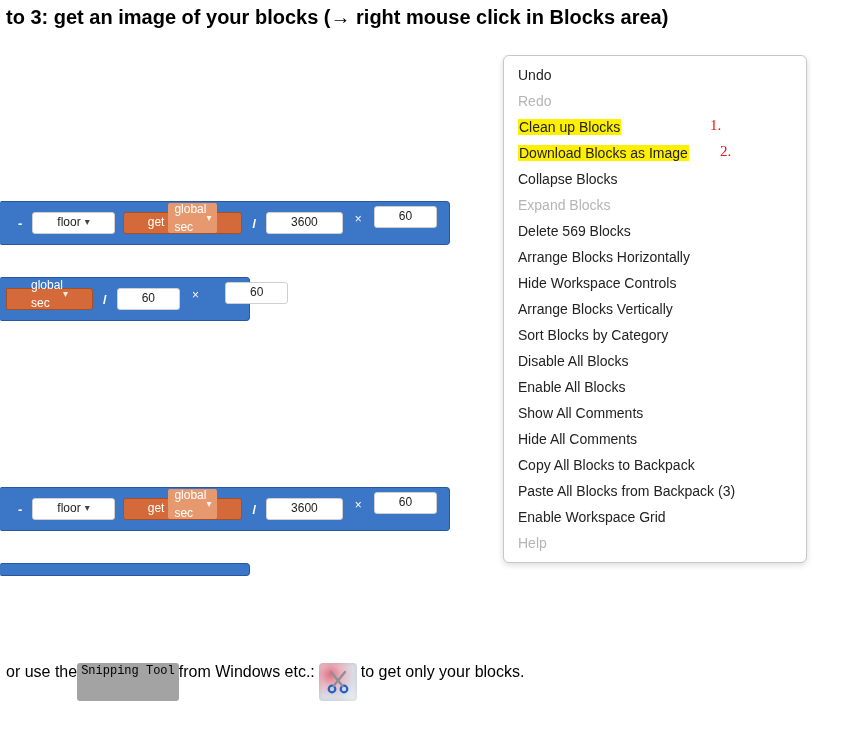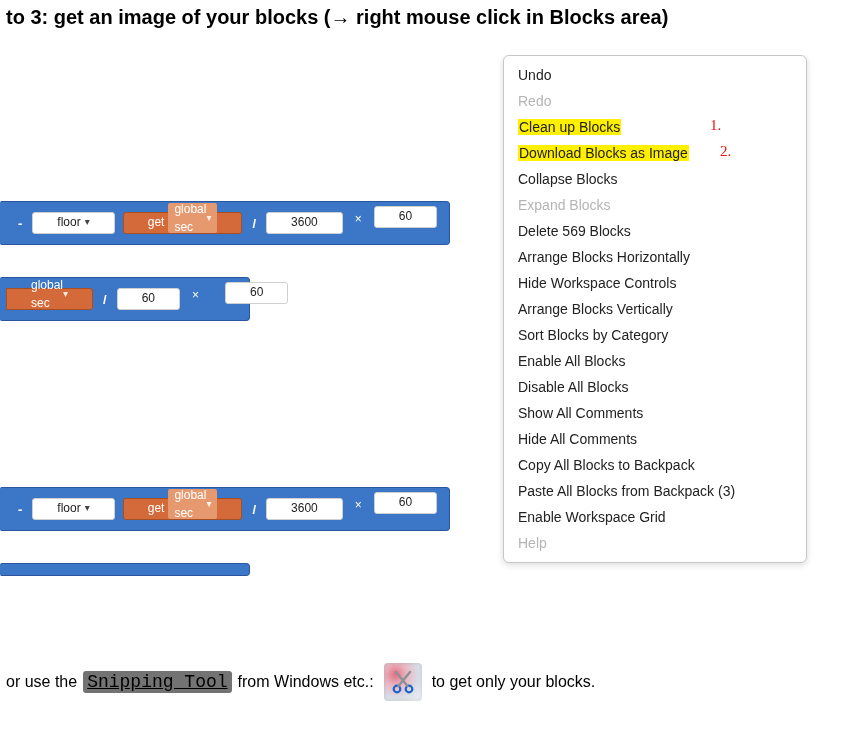--- a/index.html
+++ b/index.html
@@ -130,32 +130,29 @@
     font-family: Georgia, "Times New Roman", serif;
     font-size: 15px;
     top: 1px;
   }
   .menu-item .annot.a1 { left: 206px; }
   .menu-item .annot.a2 { left: 216px; }
 
   
   .footer {
     display: flex;
-    align-items: center;
-    gap: 6px;
     padding: 8px 6px 0 6px;
     font-size: 16px;
   }
   code.tool {
     font-family: "Consolas", "Courier New", monospace;
-    background: #737373;
+    background: #a3a3a3;
     padding: 1px 4px;
     border-radius: 3px;
-    font-size: 18px;
-    text-decoration: underline;
+    font-size: 12px;
   }
   .snip-icon {
     width: 38px; height: 38px;
     border-radius: 4px;
     background: radial-gradient(circle at 30% 30%, #e36f83 0%, #e9b6c1 30%, #d9dee6 62%, #f3f5f9 100%);
     display: flex;
     align-items: center; justify-content: center;
     box-shadow: inset 0 0 4px rgba(0,0,0,0.15);
     margin: 0 4px;
   }
@@ -231,22 +228,22 @@
         <div class="menu-item disabled">Redo</div>
         <div class="menu-item"><span class="hl">Clean up Blocks</span><span class="annot a1">1.</span></div>
         <div class="menu-item"><span class="hl">Download Blocks as Image</span><span class="annot a2">2.</span></div>
         <div class="menu-item">Collapse Blocks</div>
         <div class="menu-item disabled">Expand Blocks</div>
         <div class="menu-item">Delete 569 Blocks</div>
         <div class="menu-item">Arrange Blocks Horizontally</div>
         <div class="menu-item">Hide Workspace Controls</div>
         <div class="menu-item">Arrange Blocks Vertically</div>
         <div class="menu-item">Sort Blocks by Category</div>
+        <div class="menu-item">Disable All Blocks</div>
         <div class="menu-item">Enable All Blocks</div>
-        <div class="menu-item">Disable All Blocks</div>
         <div class="menu-item">Show All Comments</div>
         <div class="menu-item">Hide All Comments</div>
         <div class="menu-item">Copy All Blocks to Backpack</div>
         <div class="menu-item">Paste All Blocks from Backpack (3)</div>
         <div class="menu-item">Enable Workspace Grid</div>
         <div class="menu-item disabled">Help</div>
       </div>
 
   </div>
 

